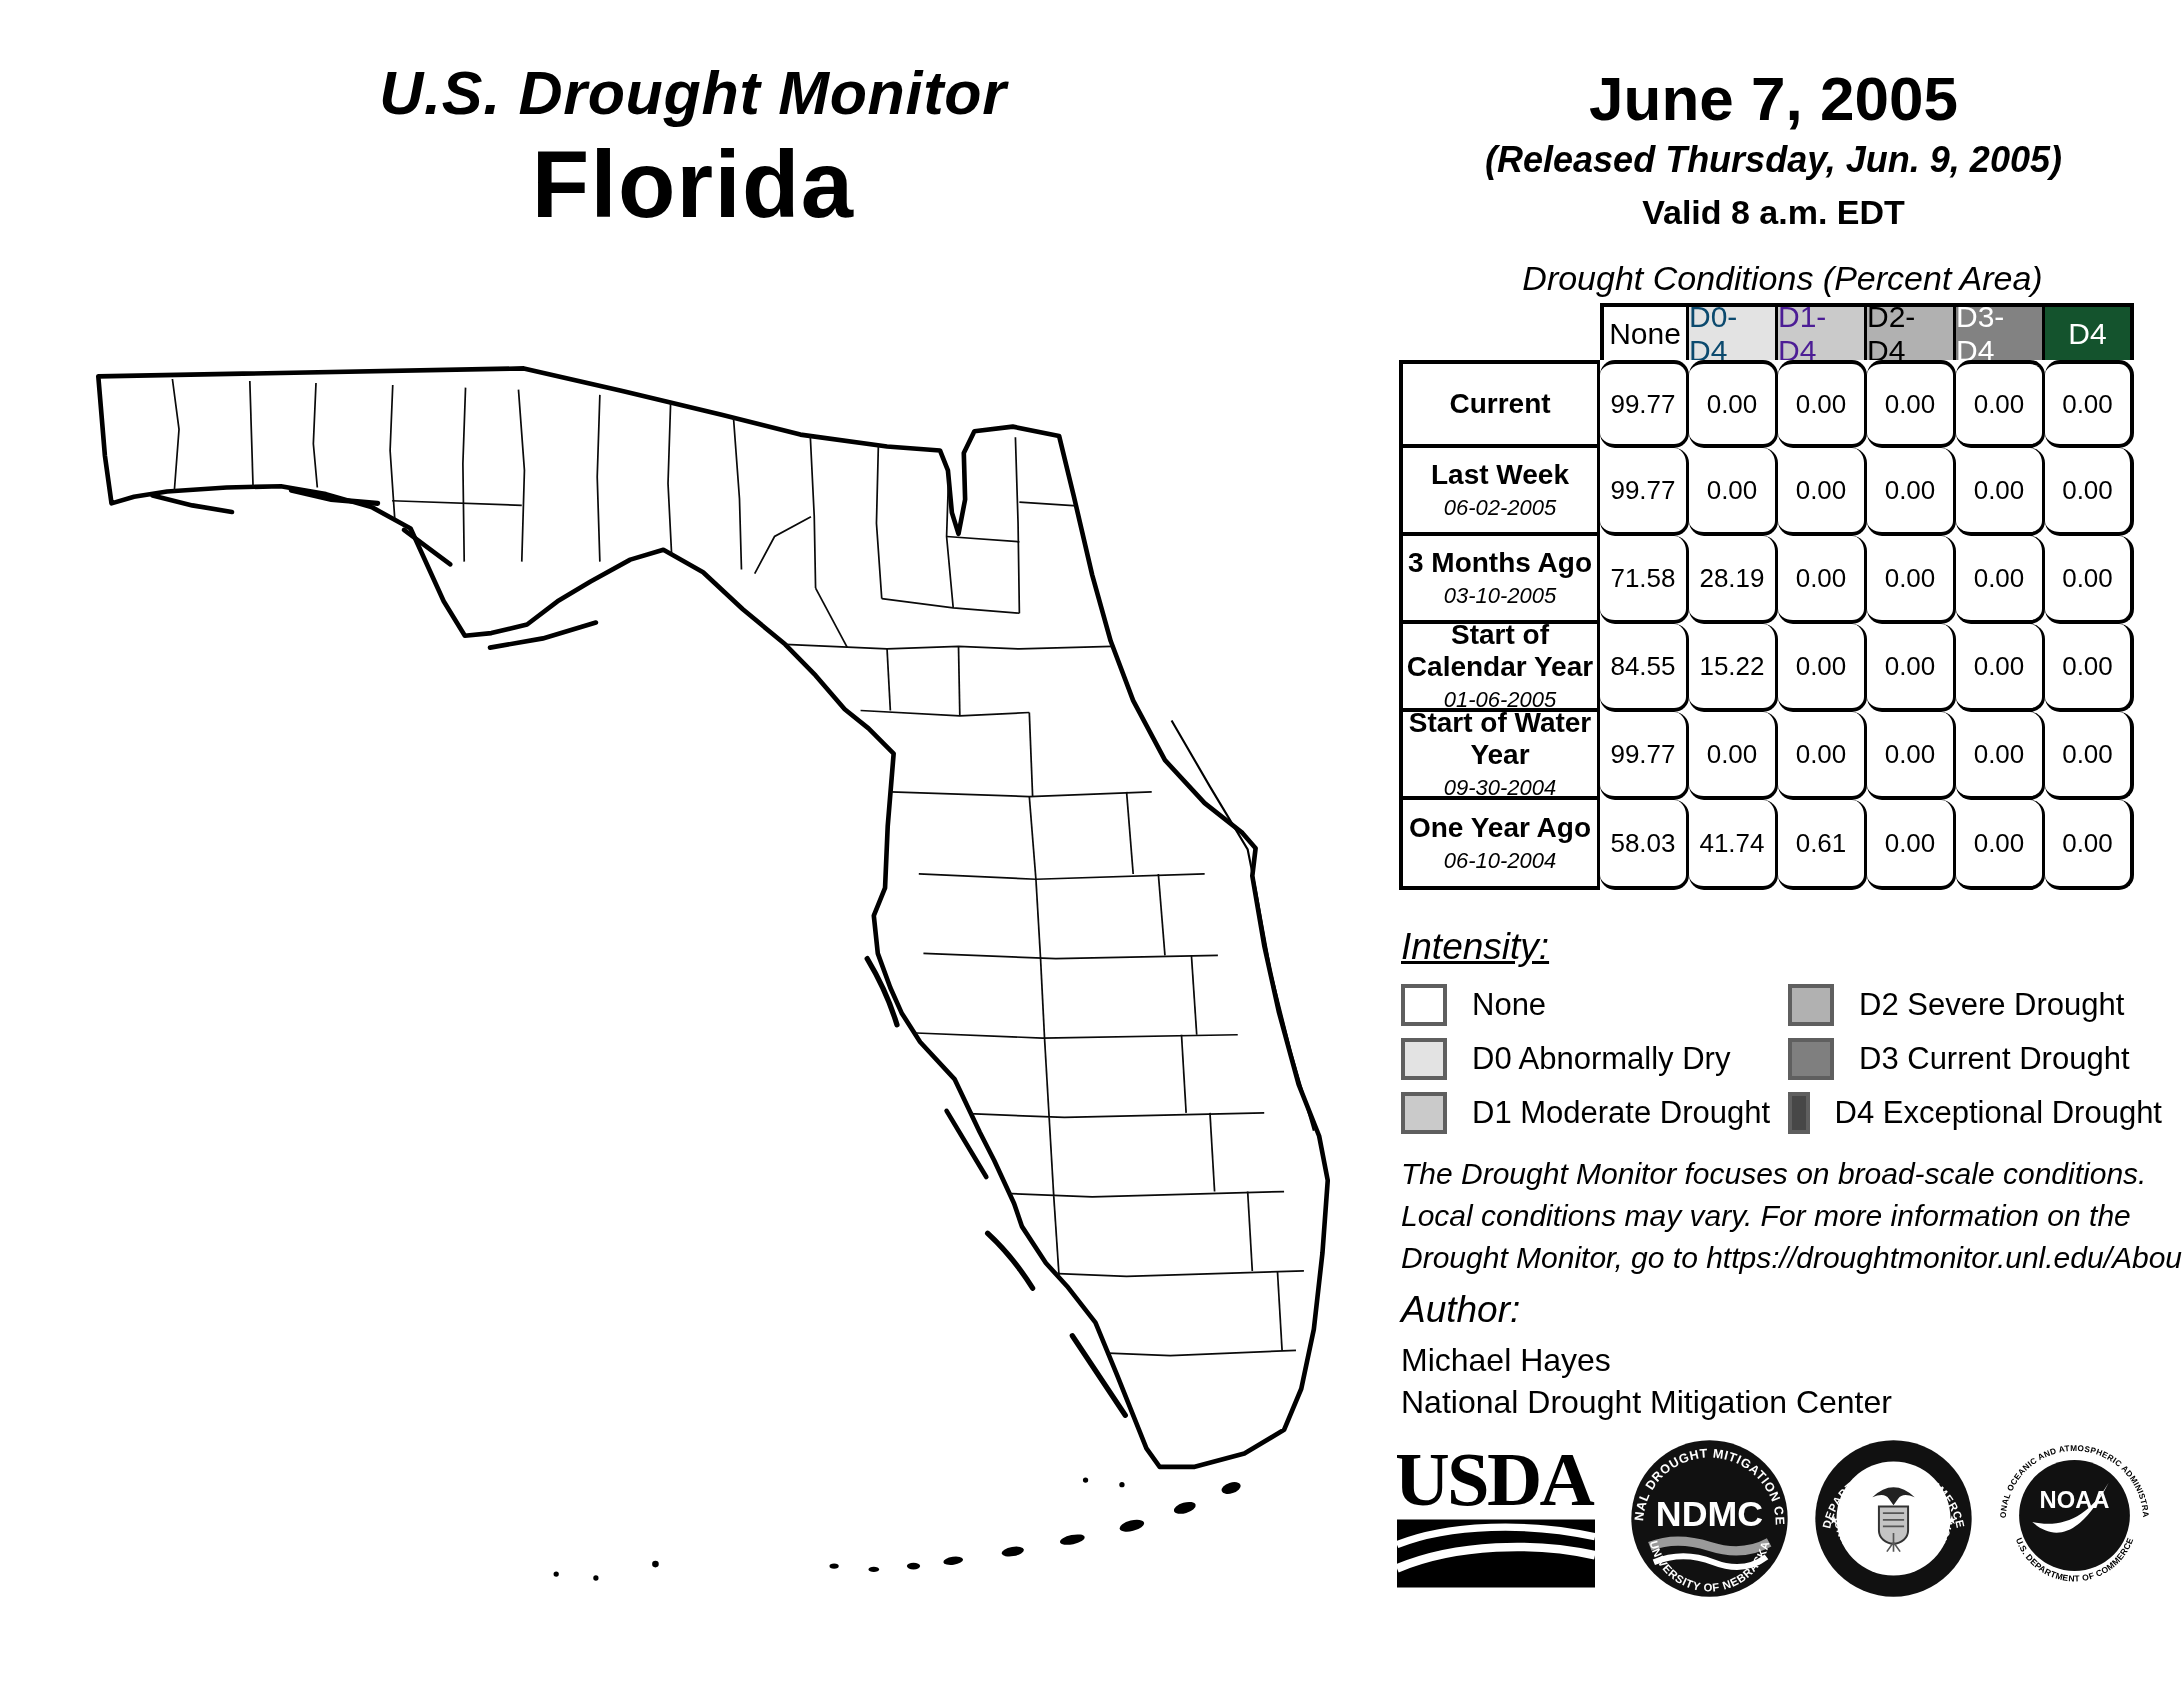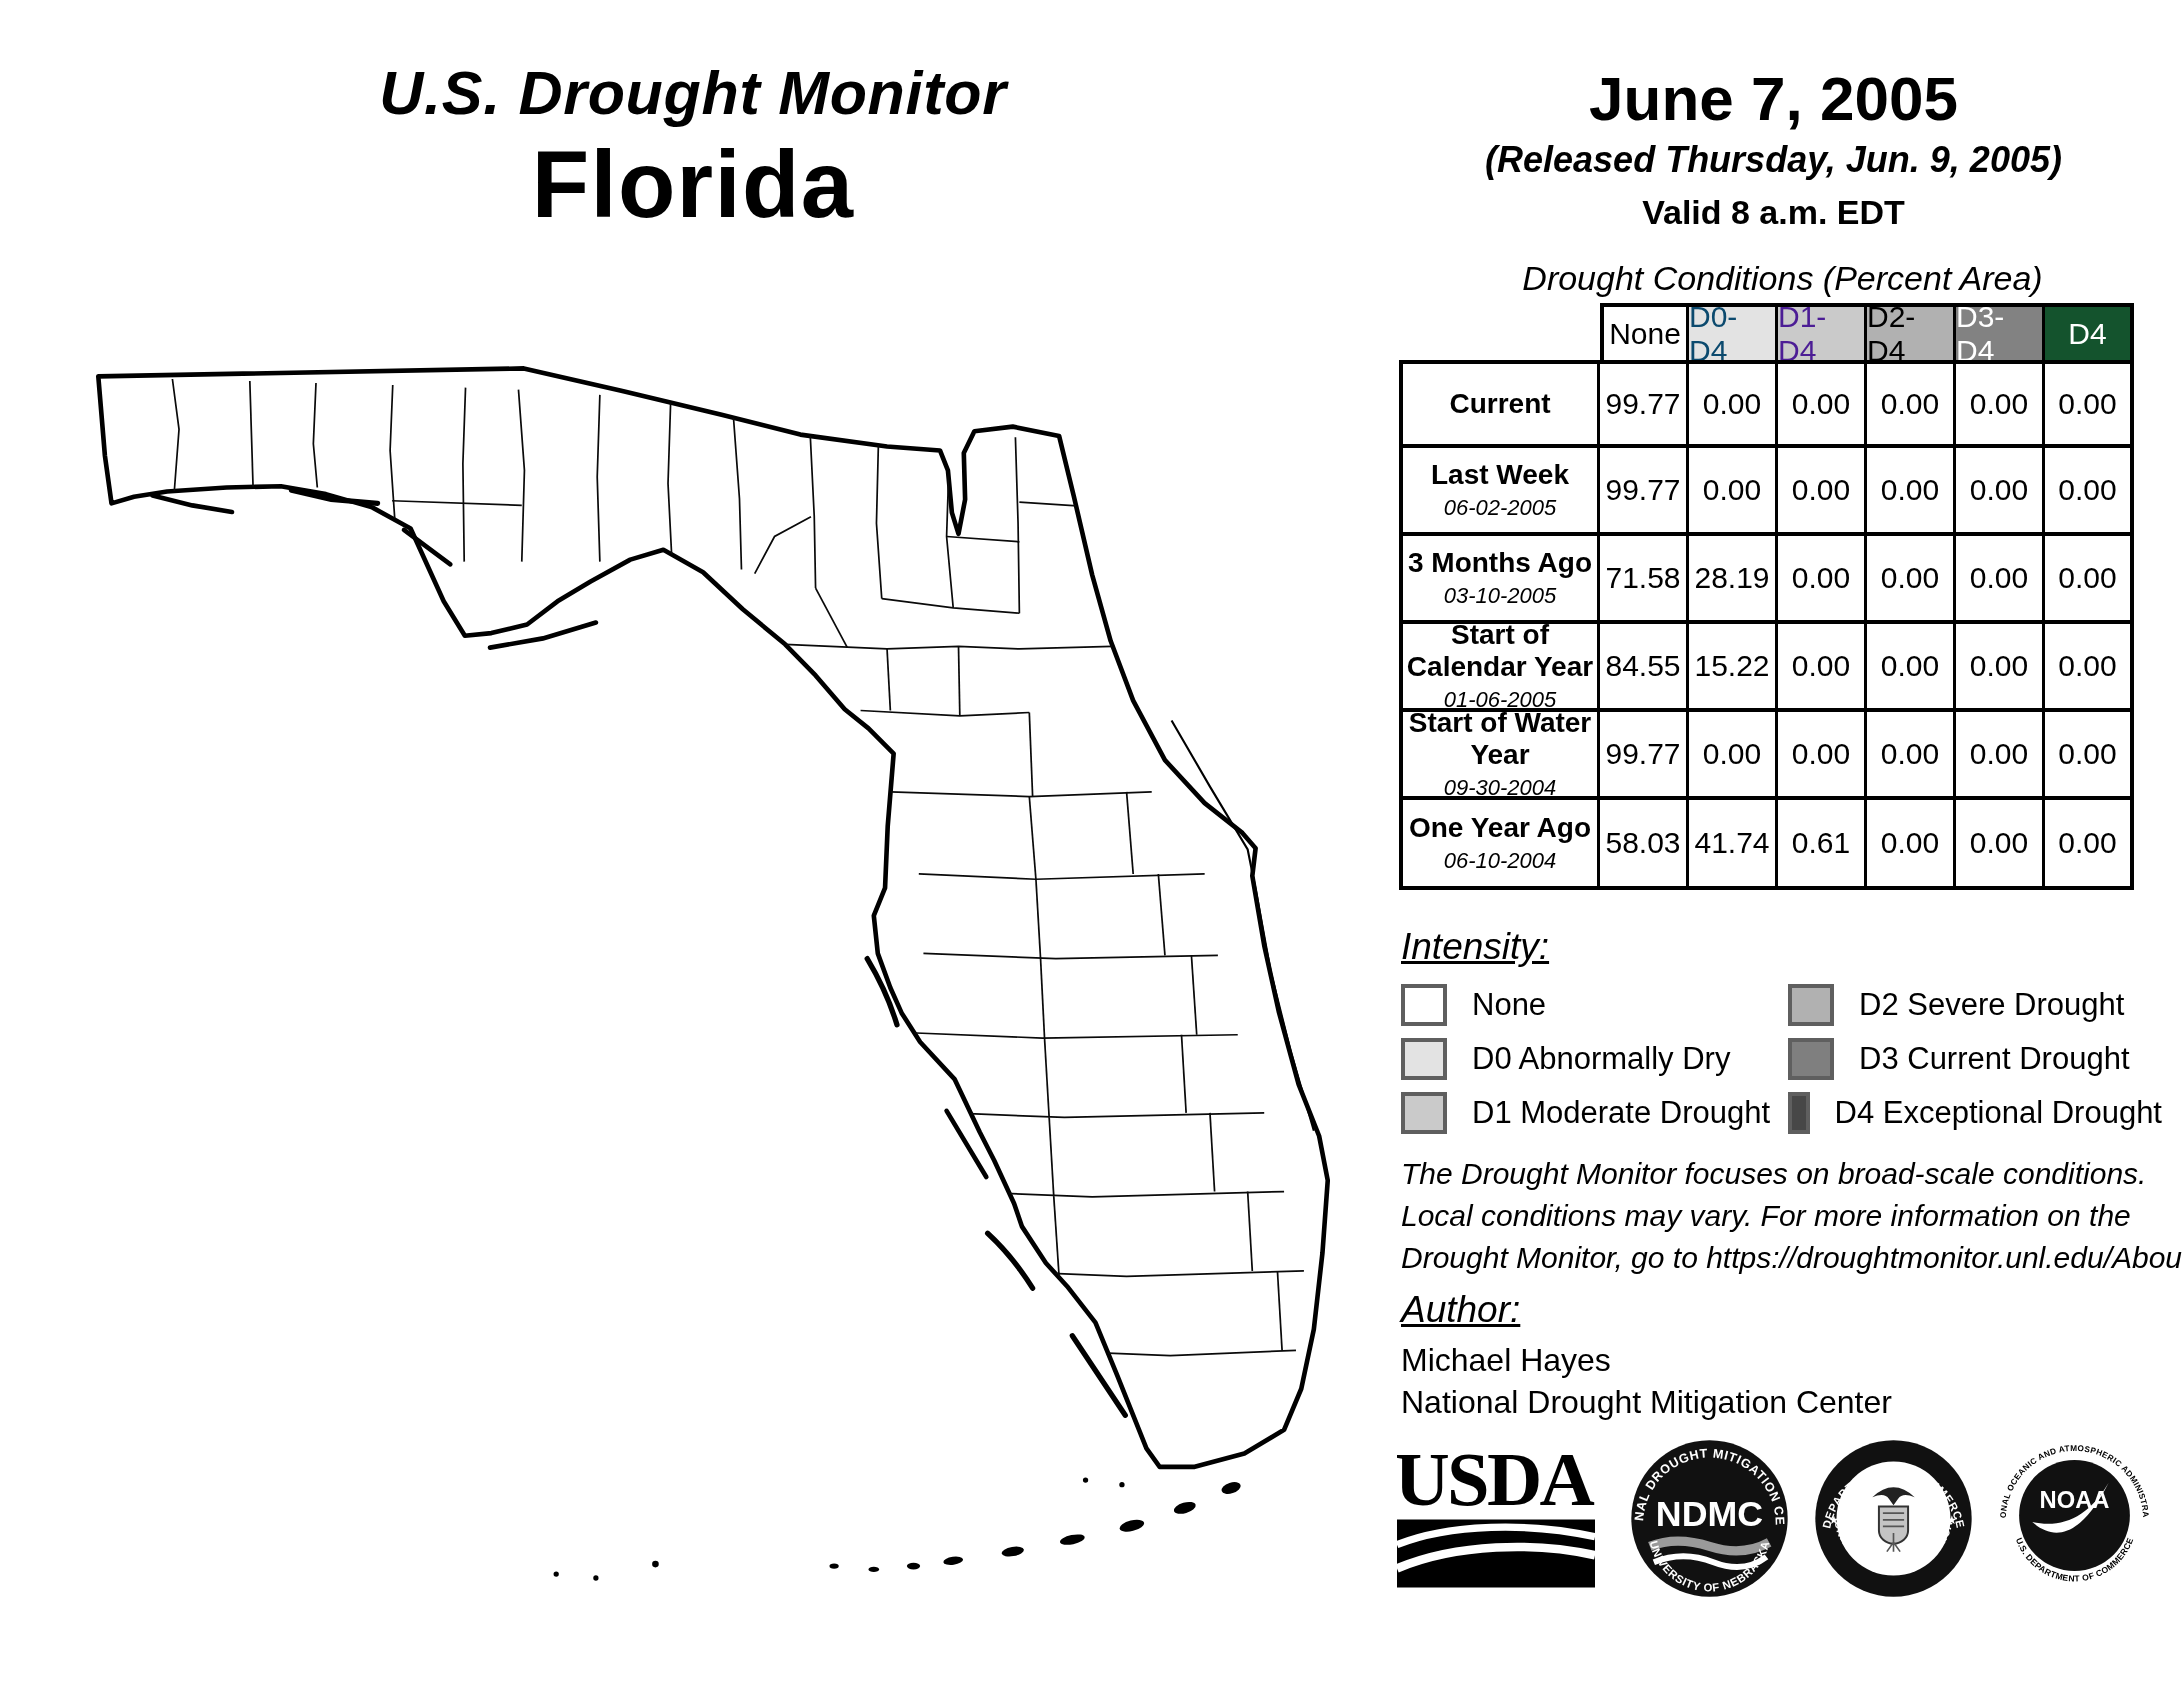--- a/index.html
+++ b/index.html
@@ -24,39 +24,39 @@
   .c { box-sizing:border-box; display:flex; align-items:center; justify-content:center;
     background:#fff; overflow:hidden; }
   .corner { border:none; }
   .hdr { font-size:30px; border-top:4.6px solid #000; border-right:3.3px solid #000; }
   .hdr.first { border-left:4.6px solid #000; }
   .hdr.last { border-right:4.6px solid #000; }
   .lbl { flex-direction:column; border-left:4.6px solid #000; border-right:3.3px solid #000;
     border-bottom:4px solid #000; padding:0 2.6px; text-align:center; }
   .lbl .name { font-weight:bold; font-size:28px; line-height:1.12; }
   .lbl .ldate { font-style:italic; font-size:22px; margin-top:4.6px; }
-  .val { font-size:30px; border-right:3.3px solid #000; border-bottom:4px solid #000; }
+  .val { font-size:26px; border-right:3.3px solid #000; border-bottom:4px solid #000;border-radius:15px; }
   .val.last { border-right:4.6px solid #000; }
   .bt6 { border-top:4px solid #000 !important; }
   .bb7 { border-bottom:4.6px solid #000 !important; }
   
   .intensity-heading { position:absolute; left:1401px; top:926px; font-size:37px;
     font-style:italic; text-decoration:underline; }
   .legend { position:absolute; left:1401px; top:978px; width:761px; display:flex; }
   .legend-col { display:flex; flex-direction:column; }
   .legend-col.col1 { width:387px; }
   .legend-col.col2 { width:374px; }
   .legend-item { display:flex; align-items:center; height:54px; }
   .swatch { width:46px; height:42px; box-sizing:border-box; border:4px solid #5f5f5f; }
   .legend-label { font-size:31px; margin-left:25px; white-space:nowrap; }
   
   .disclaimer { position:absolute; left:1401px; top:1153px; font-size:30px; font-style:italic;
     line-height:1.40; white-space:nowrap; }
   .author-heading { position:absolute; left:1401px; top:1289px; font-size:37px;
-    font-style:italic; text-decoration:underline; }
+    font-style:italic; }
   .author-name { position:absolute; left:1401px; top:1342px; font-size:32px; }
   .author-org { position:absolute; left:1401px; top:1384px; font-size:32px; }
   
   .logos { position:absolute; left:1397px; top:1439px; width:761px; height:162px; }
   .logo { position:absolute; top:0; }
   .site-url { position:absolute; left:1399px; top:1600px; width:754px; text-align:center;
     font-size:53px; font-weight:bold; letter-spacing:0.7px; }
   
   .map-wrap { position:absolute; left:93px; top:363px; }
 </style>

